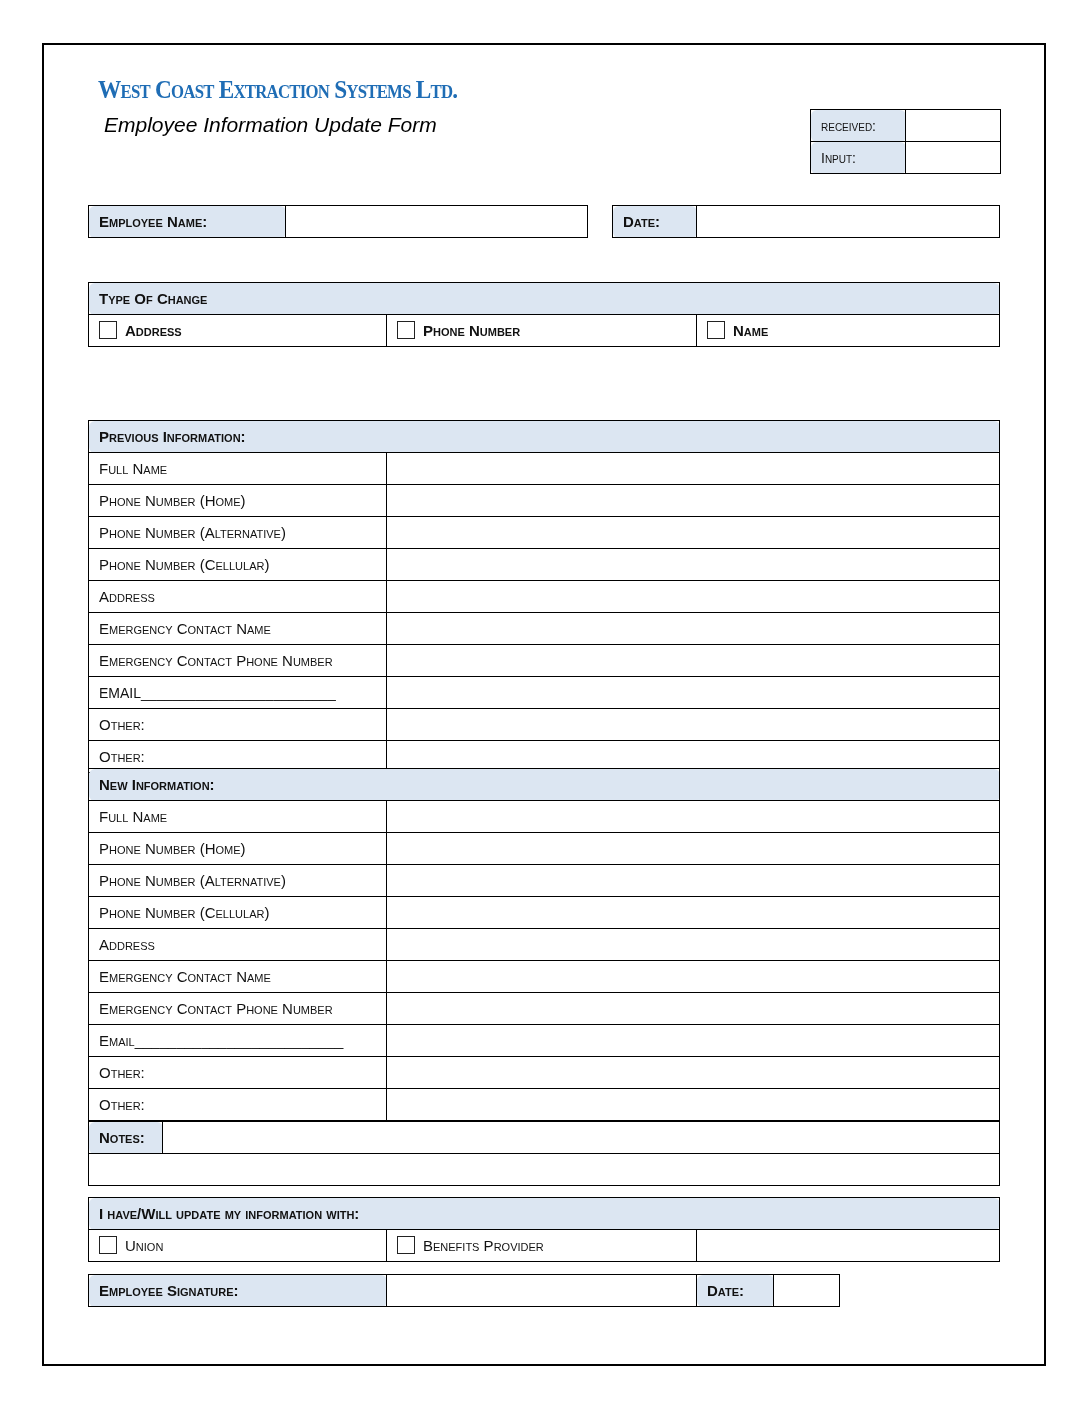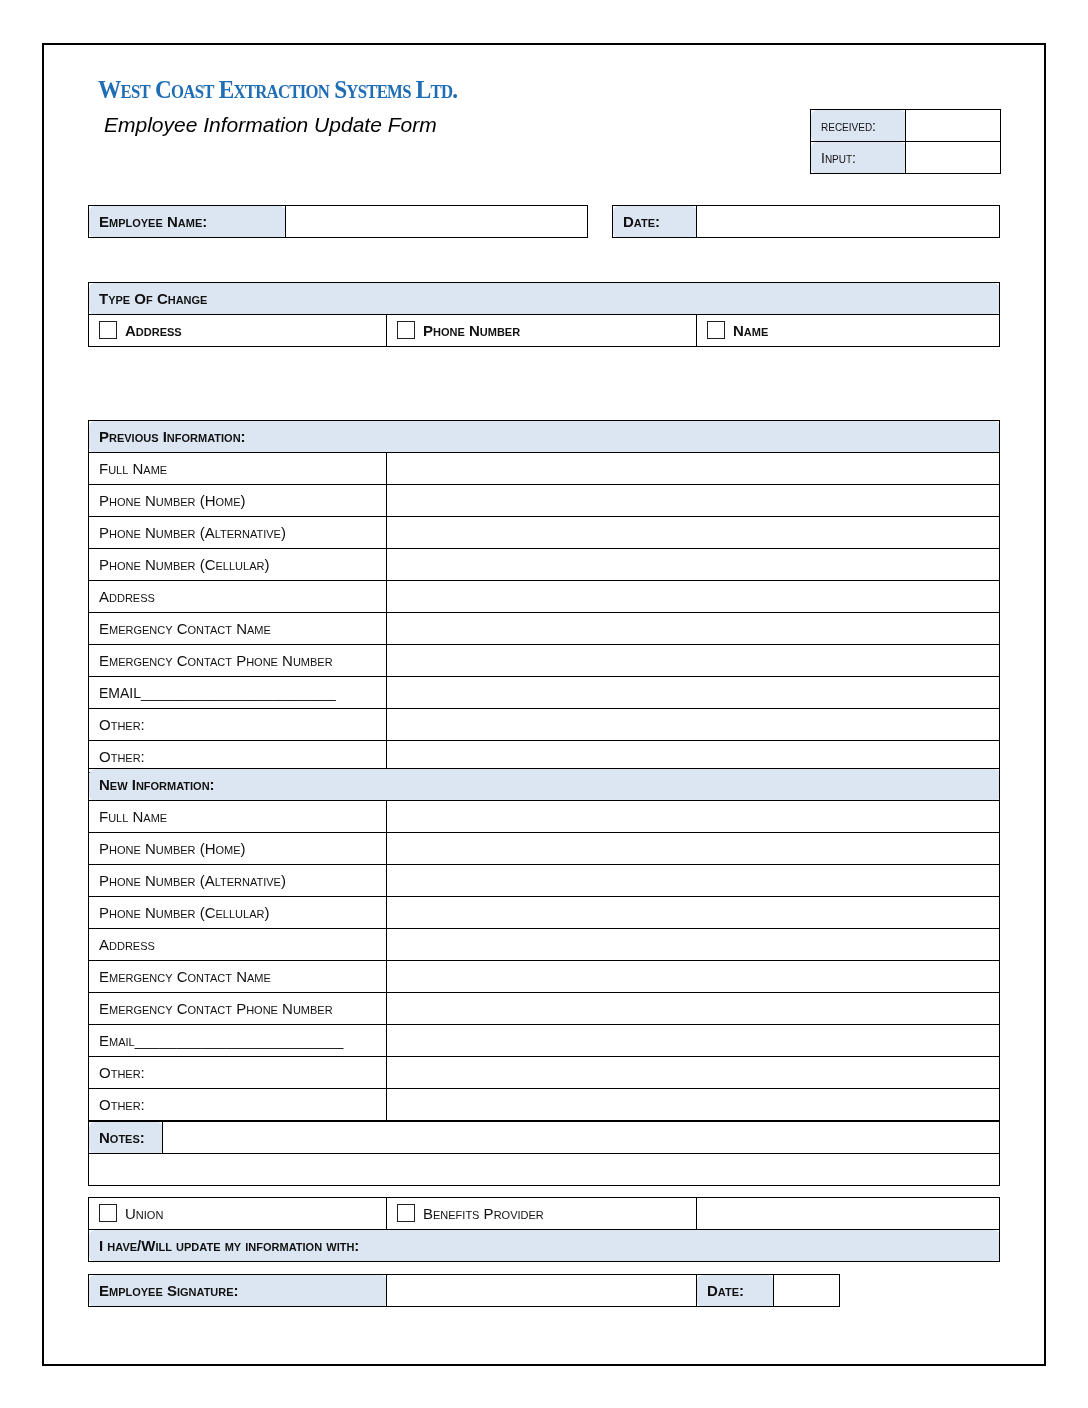--- a/index.html
+++ b/index.html
@@ -207,27 +207,27 @@
   </table>
 
 <table style="left:88px; top:1197px; width:912px;">
   <colgroup>
       <col style="width:298px">
       <col style="width:310px">
       <col>
     </colgroup>
   <tbody>
       <tr>
+        <td colspan="3" class="lbl sc b">I have/Will update my information with:</td>
+      </tr>
+  <tr>
     <td><span class="cb"></span><span class="sc">Union</span></td>
     <td><span class="cb"></span><span class="sc">Benefits Provider</span></td>
     <td></td>
   </tr>
-  <tr>
-        <td colspan="3" class="lbl sc b">I have/Will update my information with:</td>
-      </tr>
 </tbody>
   </table>
 
 <table style="left:88px; top:1274px; width:752px;">
   <colgroup>
       <col style="width:298px">
       <col style="width:310px">
       <col style="width:77px">
       <col>
     </colgroup>

